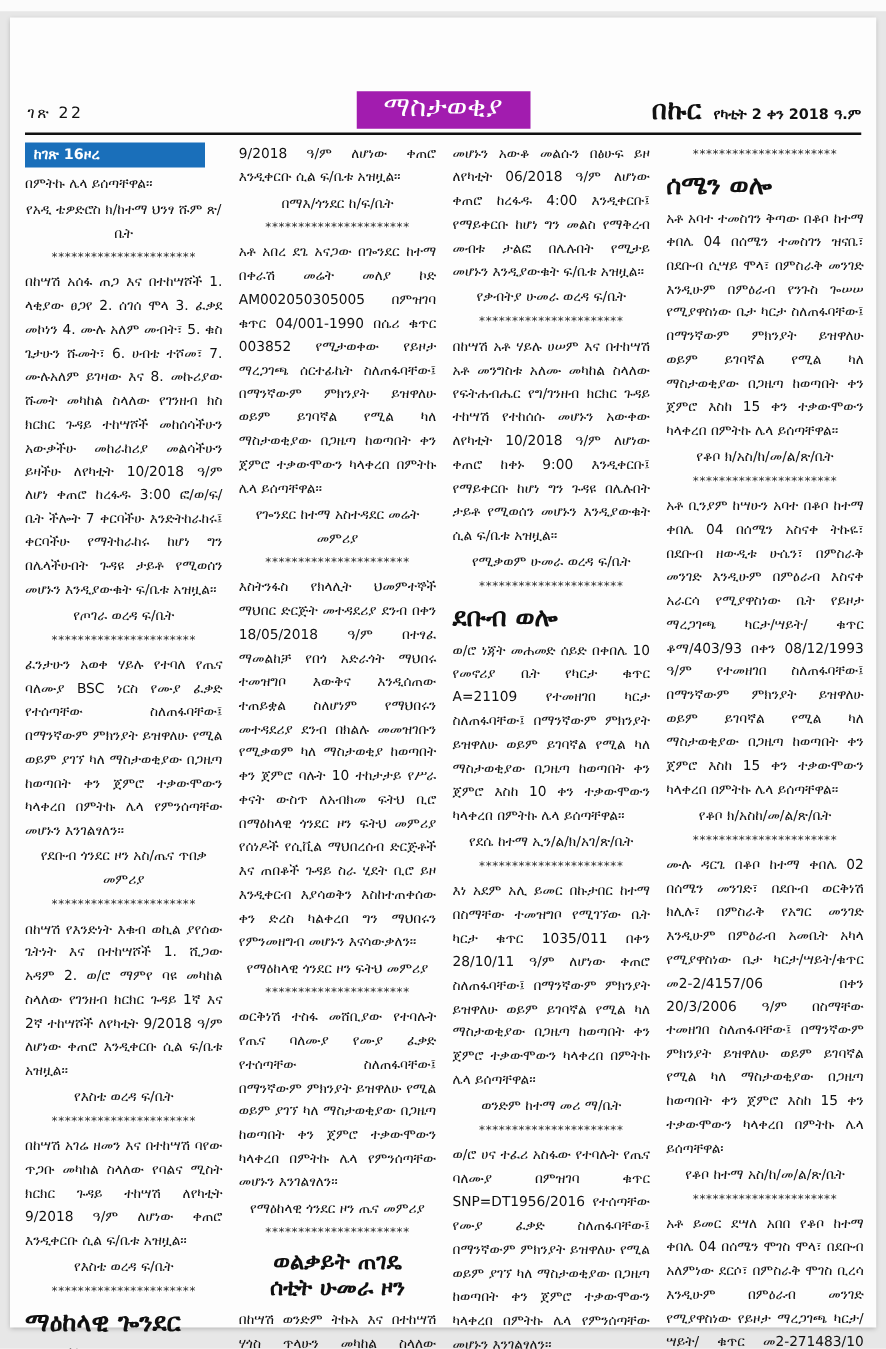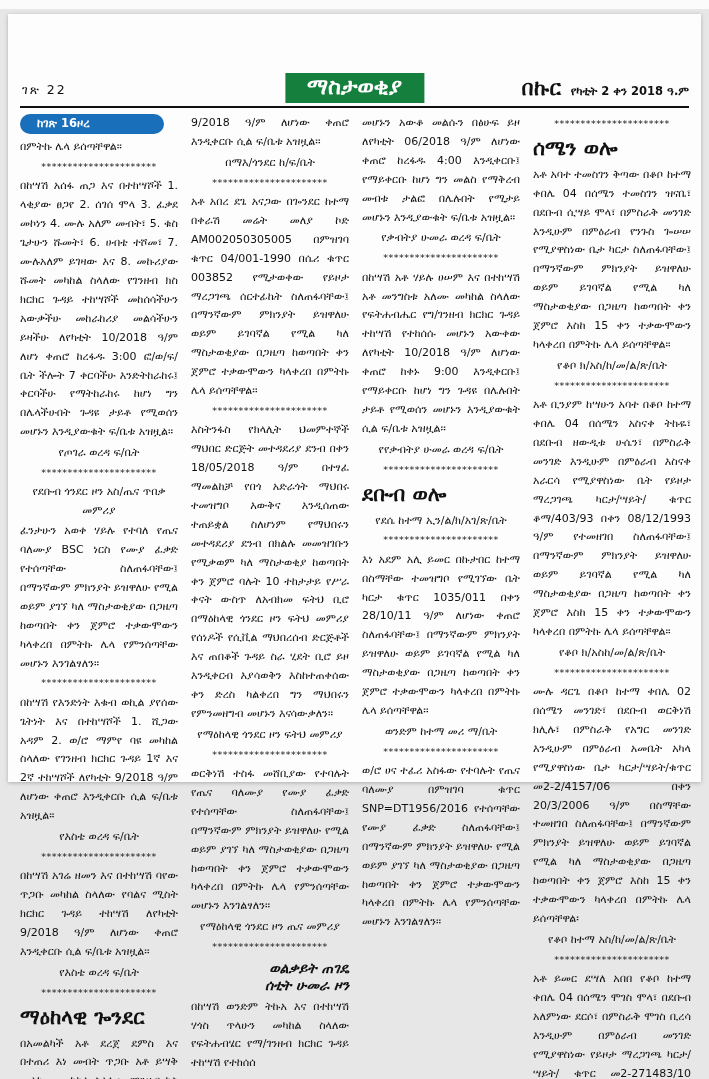--- a/index.html
+++ b/index.html
@@ -5,32 +5,32 @@
   html,body{margin:0;padding:0;}
   body{
     width:709px;height:1079px;overflow:hidden;
     background:#e7e7e7;
     font-family:"DejaVu Sans","Liberation Sans",sans-serif;
     color:#111;
     position:relative;
   }
   .top-strip{position:absolute;left:0;top:0;width:709px;height:9px;background:#fbfbfb;}
   .page{
-    position:absolute;left:8px;top:14px;width:693px;height:768px;
+    position:absolute;left:8px;top:14px;width:693px;height:1048px;
     background:#fdfdfd;
     box-shadow:0 1px 4px rgba(0,0,0,.25);
     box-sizing:border-box;
     padding:48px 12px 0 12px;
   }
   
   .hdr{position:relative;height:44px;}
   .hdr .pageno{position:absolute;left:2px;bottom:8px;font-size:12.5px;letter-spacing:2px;}
   .hdr .mast{
     position:absolute;left:50%;transform:translateX(-50%);bottom:3px;
-    background:#15803d;color:#fff;font-weight:bold;font-size:22px;
+    background:#a21caf;color:#fff;font-weight:normal;font-size:22px;
     padding:2px 22px 4px 22px;line-height:1.1;
   }
   .hdr .right{position:absolute;right:0;bottom:6px;white-space:nowrap;}
   .hdr .brand{font-weight:bold;font-size:21px;letter-spacing:.5px;}
   .hdr .date{font-weight:bold;font-size:11.5px;margin-left:4px;text-align:right;}
   .hrule{border-top:2px solid #111;margin:0 0 6px 0;}
   
   .cols{display:flex;gap:13px;}
   .col{width:158px;flex:0 0 158px;font-size:11px;line-height:1.72;}
   .blk{margin:0;}
@@ -38,26 +38,26 @@
   .blk.sig{text-align:center;margin:1px 0 1px 0;}
   .blk.stars{
     text-align:center;font-size:9.5px;letter-spacing:.5px;line-height:1.4;
     margin:3px 0 4px 0;white-space:nowrap;overflow:hidden;
   }
   .blk.h{
     font-weight:bold;font-size:20.5px;line-height:1.15;
     margin:7px 0 5px 0;
   }
   .blk.h2{
-    text-align:right;font-weight:bold;font-size:14px;line-height:1.15;
-    margin:7px 0 5px 0;white-space:pre-line;font-style:italic;
+    text-align:center;font-weight:bold;font-size:18px;line-height:1.15;
+    margin:7px 0 5px 0;white-space:pre-line;
   }
   .blk.tag{
     background:#1a6fba;color:#fff;font-weight:bold;font-size:11.5px;
-    padding:1px 6px 2px 17px;margin:0 14px 4px 0;line-height:1.5;border-radius:10px;
+    padding:1px 6px 2px 7px;margin:0 14px 4px 0;line-height:1.5;
   }
 </style>
 </head>
 <body>
 
 <div class="top-strip"></div>
 
 <div class="page">
 
   <div class="hdr">
@@ -68,60 +68,63 @@
       <span class="date">የካቲት 2 ቀን 2018 ዓ.ም</span>
     </span>
   </div>
 
   <div class="hrule"></div>
 
   <div class="cols">
       <div class="col">
         <div class="blk tag">ከገጽ 16ዞረ</div>
         <div class="blk p">በምትኩ ሌላ ይሰጣቸዋል፡፡</div>
+        <div class="blk sig">የአዲ ቴዎድሮስ ክ/ከተማ ህንፃ ሹም ጽ/ቤት</div>
         <div class="blk stars">**********************</div>
         <div class="blk p">በከሣሽ አሰፋ ጠጋ እና በተከሣሾች 1. ላቂያው ፀጋየ 2. ሰገሰ ሞላ 3. ፈቃደ መኮነን 4. ሙሉ አለም መብት፣ 5. ቁስ ጌታሁን ሹመት፣ 6. ሀብቴ ተሾመ፣ 7. ሙሉአለም ይገዛው እና 8. መኩሪያው ሹመት መካከል ስላለው የገንዘብ ክስ ክርክር ጉዳይ ተከሣሾች መከሰሳችሁን አውቃችሁ መከራከሪያ መልሳችሁን ይዛችሁ ለየካቲት 10/2018 ዓ/ም ለሆነ ቀጠሮ ከረፋዱ 3:00 ፎ/ወ/ፍ/ቤት ችሎት 7 ቀርባችሁ እንድትከራከሩ፤ ቀርባችሁ የማትከራከሩ ከሆነ ግን በሌላችሁበት ጉዳዩ ታይቶ የሚወሰን መሆኑን እንዲያውቁት ፍ/ቤቱ አዝዟል፡፡</div>
         <div class="blk sig">የጦገራ ወረዳ ፍ/ቤት</div>
         <div class="blk stars">**********************</div>
+        <div class="blk p">ፈንታሁን አወቀ ሃይሉ የተባለ የጤና ባለሙያ BSC ነርስ የሙያ ፈቃድ የተሰጣቸው ስለጠፋባቸው፤ በማንኛውም ምክንያት ይዝዋለሁ የሚል ወይም ያገኘ ካለ ማስታወቂያው በጋዜጣ ከወጣበት ቀን ጀምሮ ተቃውሞውን ካላቀረበ በምትኩ ሌላ የምንሰጣቸው መሆኑን እንገልፃለን፡፡</div>
         <div class="blk sig">የደቡብ ጎንደር ዞን አስ/ጤና ጥበቃ መምሪያ</div>
-        <div class="blk p">ፈንታሁን አወቀ ሃይሉ የተባለ የጤና ባለሙያ BSC ነርስ የሙያ ፈቃድ የተሰጣቸው ስለጠፋባቸው፤ በማንኛውም ምክንያት ይዝዋለሁ የሚል ወይም ያገኘ ካለ ማስታወቂያው በጋዜጣ ከወጣበት ቀን ጀምሮ ተቃውሞውን ካላቀረበ በምትኩ ሌላ የምንሰጣቸው መሆኑን እንገልፃለን፡፡</div>
         <div class="blk stars">**********************</div>
         <div class="blk p">በከሣሽ የእንድነት እቁብ ወኪል ያየሰው ጌትነት እና በተከሣሾች 1. ሺጋው አዳም 2. ወ/ሮ ማምየ ባዩ መካከል ስላለው የገንዘብ ክርክር ጉዳይ 1ኛ እና 2ኛ ተከሣሾች ለየካቲት 9/2018 ዓ/ም ለሆነው ቀጠሮ እንዲቀርቡ ሲል ፍ/ቤቱ አዝዟል፡፡</div>
         <div class="blk sig">የእስቴ ወረዳ ፍ/ቤት</div>
         <div class="blk stars">**********************</div>
         <div class="blk p">በከሣሽ አገሬ ዘመን እና በተከሣሽ ባየው ጥጋቡ መካከል ስላለው የባልና ሚስት ክርክር ጉዳይ ተከሣሽ ለየካቲት 9/2018 ዓ/ም ለሆነው ቀጠሮ እንዲቀርቡ ሲል ፍ/ቤቱ አዝዟል፡፡</div>
         <div class="blk sig">የእስቴ ወረዳ ፍ/ቤት</div>
         <div class="blk stars">**********************</div>
         <div class="blk h">ማዕከላዊ ጐንደር</div>
         <div class="blk p">በአመልካች አቶ ደረጀ ደምስ እና በተጠሪ እነ መብት ጥጋቡ አቶ ይሣቅ መልካሙ መካከል ስላለው የገንዘብ ክስ ክርክር ጉዳይ ተጠሪ ለየካቲት</div>
       </div>
       <div class="col">
         <div class="blk p">9/2018 ዓ/ም ለሆነው ቀጠሮ እንዲቀርቡ ሲል ፍ/ቤቱ አዝዟል፡፡</div>
         <div class="blk sig">በማእ/ጎንደር ከ/ፍ/ቤት</div>
         <div class="blk stars">**********************</div>
         <div class="blk p">አቶ አበረ ደጌ አናጋው በጐንደር ከተማ በቀራሽ መሬት መለያ ኮድ AM002050305005 በምዝገባ ቁጥር 04/001-1990 በሴሪ ቁጥር 003852 የሚታወቀው የይዞታ ማረጋገጫ ሰርተፊኬት ስለጠፋባቸው፤ በማንኛውም ምክንያት ይዝዋለሁ ወይም ይገባኛል የሚል ካለ ማስታወቂያው በጋዜጣ ከወጣበት ቀን ጀምሮ ተቃውሞውን ካላቀረበ በምትኩ ሌላ ይሰጣቸዋል፡፡</div>
+        <div class="blk sig">የጐንደር ከተማ አስተዳደር መሬት መምሪያ</div>
         <div class="blk stars">**********************</div>
         <div class="blk p">እስትንፋስ የክላሊት ህመምተኞች ማህበር ድርጅት መተዳደሪያ ደንብ በቀን 18/05/2018 ዓ/ም በተፃፈ ማመልከቻ የበጎ አድራጎት ማህበሩ ተመዝግቦ እውቅና እንዲሰጠው ተጠይቋል ስለሆነም የማህበሩን መተዳደሪያ ደንብ በክልሉ መመዝገቡን የሚቃወም ካለ ማስታወቂያ ከወጣበት ቀን ጀምሮ ባሉት 10 ተከታታይ የሥራ ቀናት ውስጥ ለአብክመ ፍትህ ቢሮ በማዕከላዊ ጎንደር ዞን ፍትህ መምሪያ የሰነዶች የሲቪል ማህበረሰብ ድርጅቶች እና ጠበቆች ጉዳይ ስራ ሂደት ቢሮ ይዞ እንዲቀርብ እያሳወቅን እስከተጠቀሰው ቀን ድረስ ካልቀረበ ግን ማህበሩን የምንመዘግብ መሆኑን እናሳውቃለን፡፡</div>
         <div class="blk sig">የማዕከላዊ ጎንደር ዞን ፍትህ መምሪያ</div>
         <div class="blk stars">**********************</div>
         <div class="blk p">ወርቅነሽ ተስፋ መሸቢያው የተባሉት የጤና ባለሙያ የሙያ ፈቃድ የተሰጣቸው ስለጠፋባቸው፤ በማንኛውም ምክንያት ይዝዋለሁ የሚል ወይም ያገኘ ካለ ማስታወቂያው በጋዜጣ ከወጣበት ቀን ጀምሮ ተቃውሞውን ካላቀረበ በምትኩ ሌላ የምንሰጣቸው መሆኑን እንገልፃለን፡፡</div>
         <div class="blk sig">የማዕከላዊ ጎንደር ዞን ጤና መምሪያ</div>
         <div class="blk stars">**********************</div>
         <div class="blk h2">ወልቃይት ጠገዴ
 ሰቲት ሁመራ ዞን</div>
         <div class="blk p">በከሣሽ ወንድም ትኩአ እና በተከሣሽ ሃጎስ ጥላሁን መካከል ስላለው የፍትሐብሄር የማ/ገንዘብ ክርክር ጉዳይ ተከሣሽ የተከሰሰ</div>
       </div>
       <div class="col">
         <div class="blk p">መሆኑን አውቆ መልሱን በፅሁፍ ይዞ ለየካቲት 06/2018 ዓ/ም ለሆነው ቀጠሮ ከረፋዱ 4:00 እንዲቀርቡ፤ የማይቀርቡ ከሆነ ግን መልስ የማቅረብ መብቱ ታልፎ በሌሉበት የሚታይ መሆኑን እንዲያውቁት ፍ/ቤቱ አዝዟል፡፡</div>
         <div class="blk sig">የቃብትያ ሁመራ ወረዳ ፍ/ቤት</div>
         <div class="blk stars">**********************</div>
         <div class="blk p">በከሣሽ አቶ ሃይሉ ሀሠም እና በተከሣሽ አቶ መንግስቱ አለሙ መካከል ስላለው የፍትሐብሔር የግ/ገንዘብ ክርክር ጉዳይ ተከሣሽ የተከሰሱ መሆኑን አውቀው ለየካቲት 10/2018 ዓ/ም ለሆነው ቀጠሮ ከቀኑ 9:00 እንዲቀርቡ፤ የማይቀርቡ ከሆነ ግን ጉዳዩ በሌሉበት ታይቶ የሚወሰን መሆኑን እንዲያውቁት ሲል ፍ/ቤቱ አዝዟል፡፡</div>
-        <div class="blk sig">የየቃብትያ ሁመራ ወረዳ ፍ/ቤት</div>
+        <div class="blk sig">የሚቃወም ሁመራ ወረዳ ፍ/ቤት</div>
         <div class="blk stars">**********************</div>
         <div class="blk h">ደቡብ ወሎ</div>
+        <div class="blk p">ወ/ሮ ነጃት መሐመድ ሰይድ በቀበሌ 10 የመኖሪያ ቤት የካርታ ቁጥር A=21109 የተመዘገበ ካርታ ስለጠፋባቸው፤ በማንኛውም ምክንያት ይዝዋለሁ ወይም ይገባኛል የሚል ካለ ማስታወቂያው በጋዜጣ ከወጣበት ቀን ጀምሮ እስከ 10 ቀን ተቃውሞውን ካላቀረበ በምትኩ ሌላ ይሰጣቸዋል፡፡</div>
         <div class="blk sig">የደሴ ከተማ ኢን/ል/ክ/አገ/ጽ/ቤት</div>
         <div class="blk stars">**********************</div>
         <div class="blk p">እነ አደም አሊ ይመር በኩታበር ከተማ በስማቸው ተመዝግቦ የሚገኘው ቤት ካርታ ቁጥር 1035/011 በቀን 28/10/11 ዓ/ም ለሆነው ቀጠሮ ስለጠፋባቸው፤ በማንኛውም ምክንያት ይዝዋለሁ ወይም ይገባኛል የሚል ካለ ማስታወቂያው በጋዜጣ ከወጣበት ቀን ጀምሮ ተቃውሞውን ካላቀረበ በምትኩ ሌላ ይሰጣቸዋል፡፡</div>
         <div class="blk sig">ወንድም ከተማ መሪ ማ/ቤት</div>
         <div class="blk stars">**********************</div>
         <div class="blk p">ወ/ሮ ሀና ተፈሪ አስፋው የተባሉት የጤና ባለሙያ በምዝገባ ቁጥር SNP=DT1956/2016 የተሰጣቸው የሙያ ፈቃድ ስለጠፋባቸው፤ በማንኛውም ምክንያት ይዝዋለሁ የሚል ወይም ያገኘ ካለ ማስታወቂያው በጋዜጣ ከወጣበት ቀን ጀምሮ ተቃውሞውን ካላቀረበ በምትኩ ሌላ የምንሰጣቸው መሆኑን እንገልፃለን፡፡</div>
       </div>
       <div class="col">
         <div class="blk stars">**********************</div>
         <div class="blk h">ሰሜን ወሎ</div>

